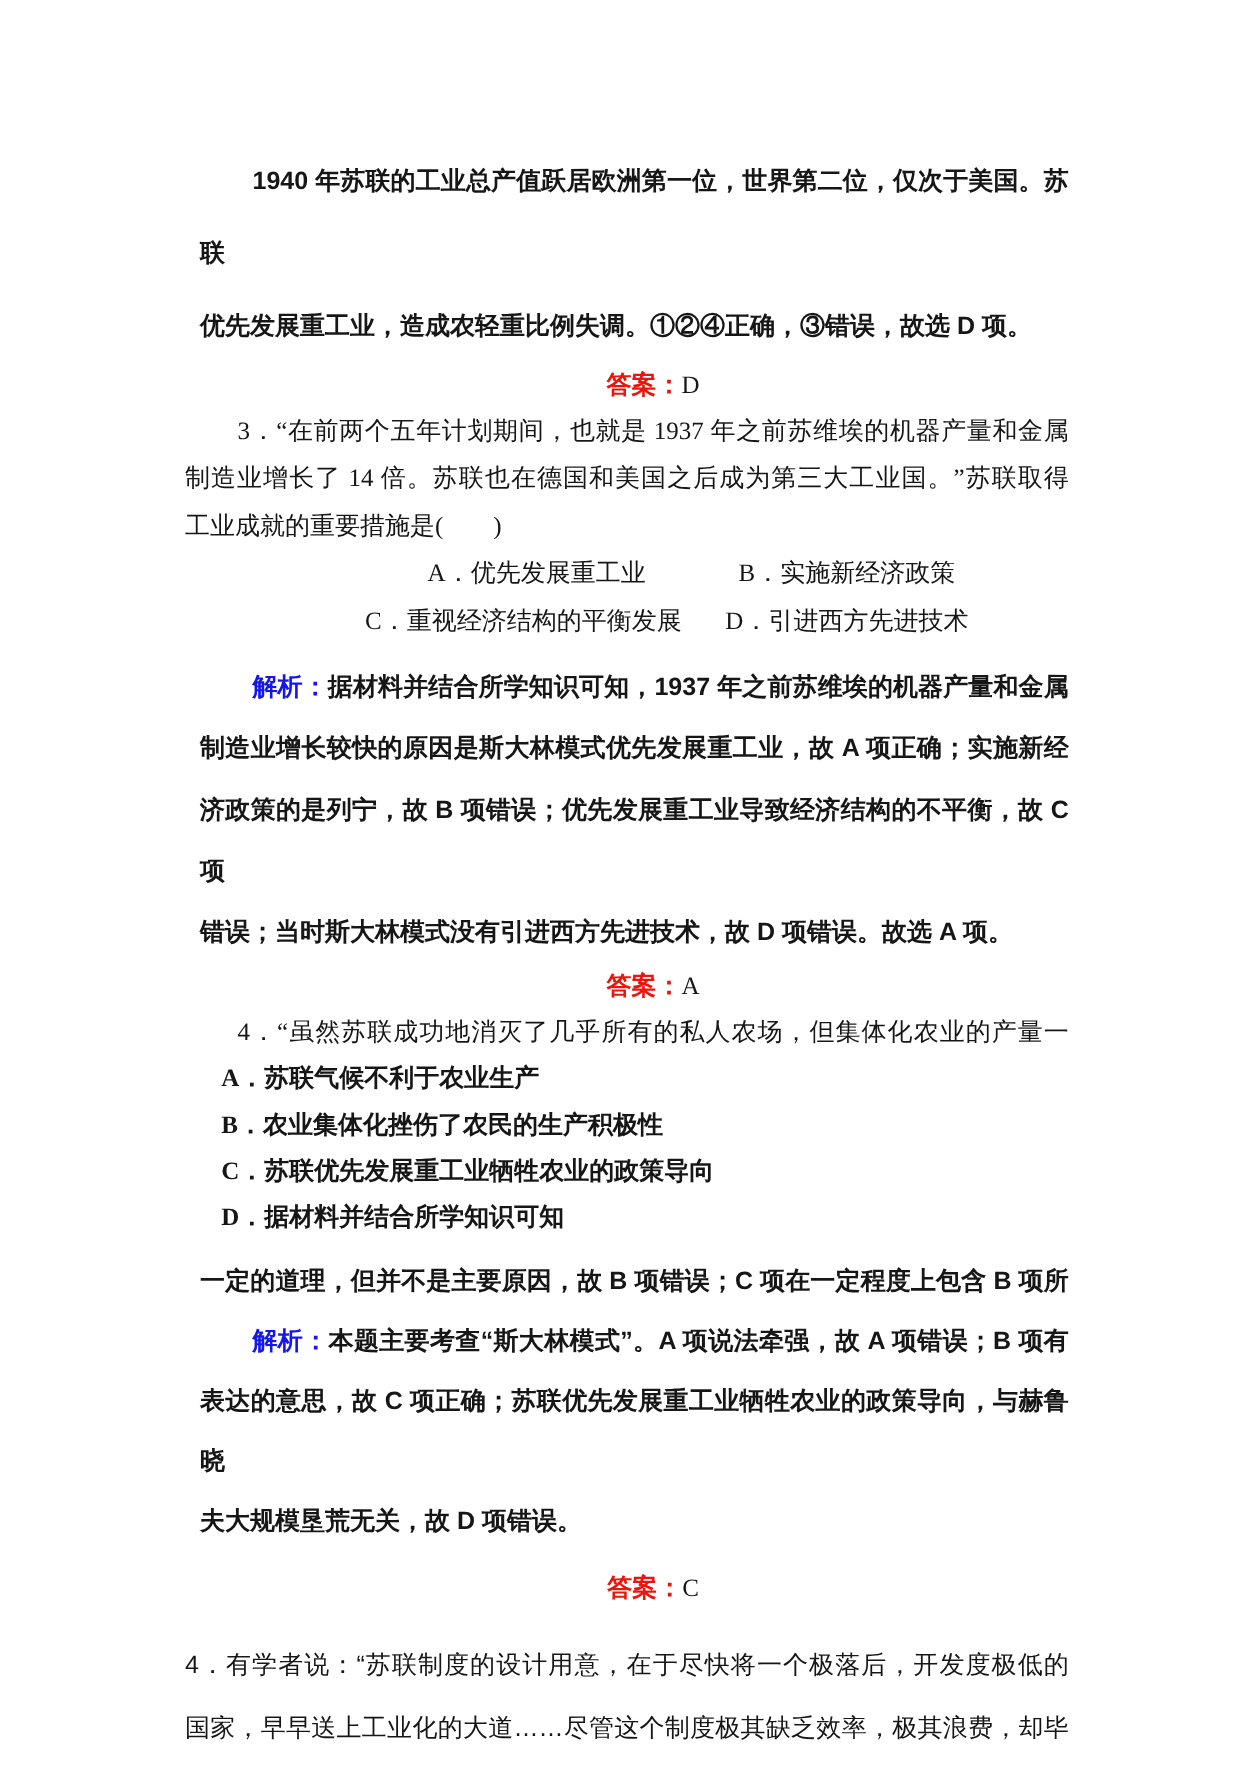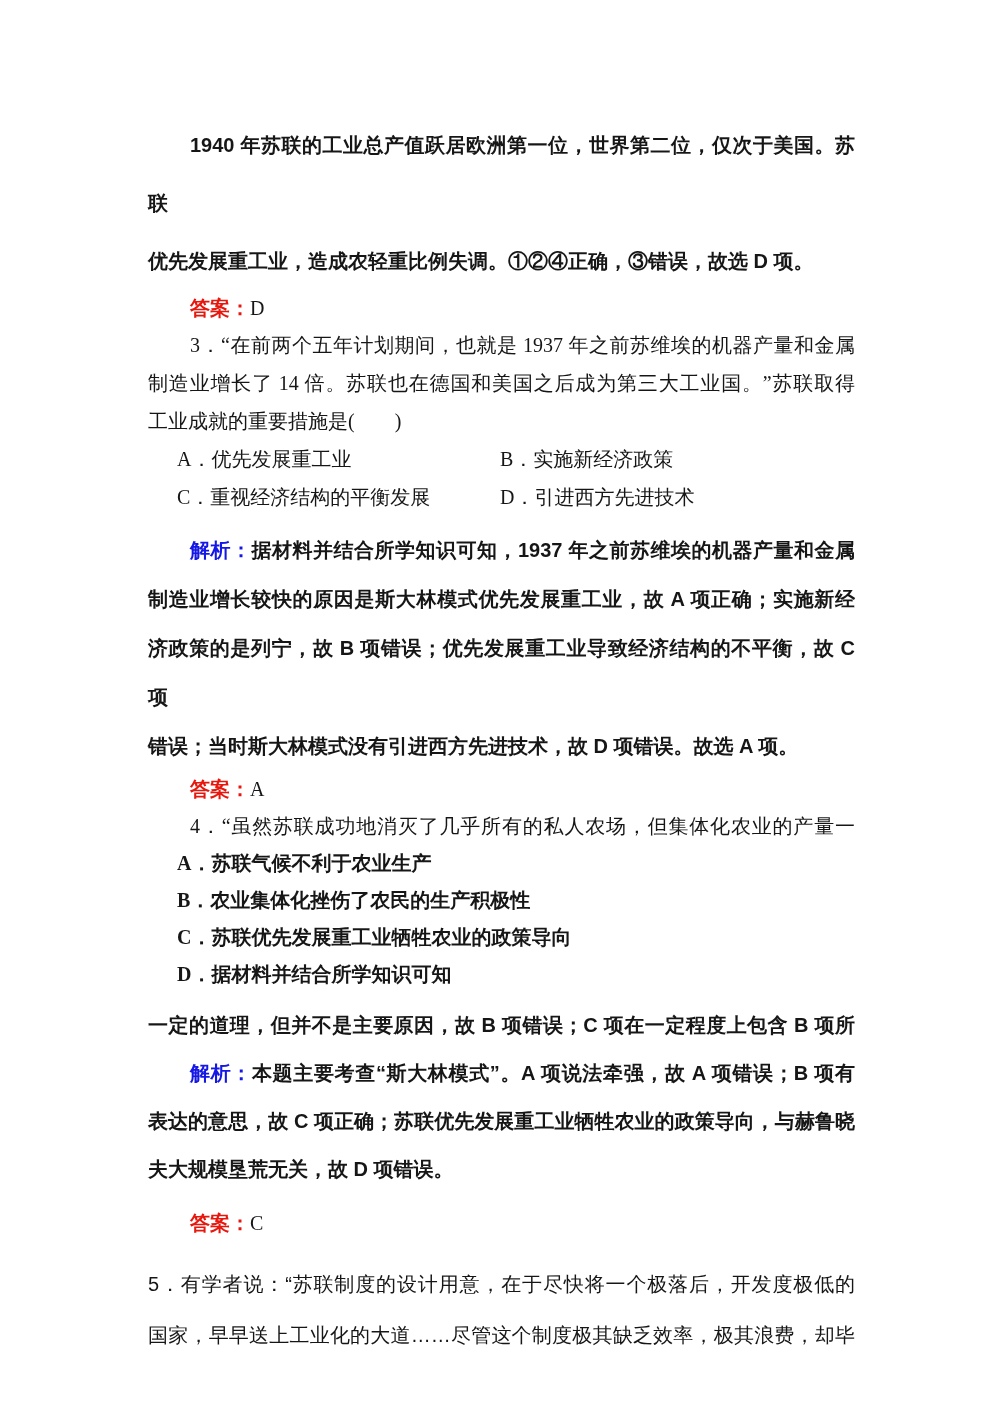--- a/index.html
+++ b/index.html
@@ -13,33 +13,33 @@
     width:1000px;height:1414px;
     background:var(--page-bg);
     box-sizing:border-box;
     padding:116px 145px 0 148px;
     color:var(--text);
     font-size:20px;
     overflow:hidden;
   }
   .song{font-family:"Liberation Serif",serif;}
   .hei{font-family:"Liberation Sans",sans-serif;}
-  .bold{font-weight:700;}
+  .bold{font-weight:700;margin-left:12px;}
   .line{min-height:1em;}
   .just{text-align:justify;text-align-last:justify;}
   .indent{text-indent:42px;}
 
   .intro .line{line-height:58px;}
-  .answer-row{line-height:36px;}
+  .answer-row{line-height:36px;text-align:center;}
   .ans-label{color:var(--answer-red);font-family:"Liberation Sans",sans-serif;font-weight:700;}
   .ans-letter{font-family:"Liberation Serif",serif;font-weight:400;}
   .answer-row.indent{text-indent:0;padding-left:42px;}
 
   .stem .line{line-height:38px;}
-  .opts .line{line-height:38px;padding-left:29px;}
+  .opts .line{line-height:38px;padding-left:29px;text-align:center;}
   .opts4 .line{line-height:37px;padding-left:29px;font-weight:bold;}
   .opt.two{display:inline-block;width:323px;}
   .analysis .line{line-height:49px;}
   .analysis4 .line{line-height:48px;}
   .label-blue{color:var(--analysis-blue);font-weight:700;}
   .stem5 .line{line-height:51px;}
 
   .mt8{margin-top:8px;}
   .mt10{margin-top:10px;}
   .mt12{margin-top:12px;}
@@ -105,17 +105,17 @@
     </div>
     <div class="line just">表达的意思，故 C 项正确；苏联优先发展重工业牺牲农业的政策导向，与赫鲁晓</div>
     <div class="line">夫大规模垦荒无关，故 D 项错误。</div>
   </section>
 
   <div class="line answer-row indent mt12">
     <span class="ans-label">答案：</span><span class="ans-letter">C</span>
   </div>
 
   <section class="stem5 hei mt18">
-    <div class="line just">5．有学者说：“苏联制度的设计用意，在于尽快将一个极落后，开发度极低的</div>
+    <div class="line just">4．有学者说：“苏联制度的设计用意，在于尽快将一个极落后，开发度极低的</div>
     <div class="line just">国家，早早送上工业化的大道……尽管这个制度极其缺乏效率，极其浪费，却毕</div>
   </section>
 
 </div>
 
 </body></html>

